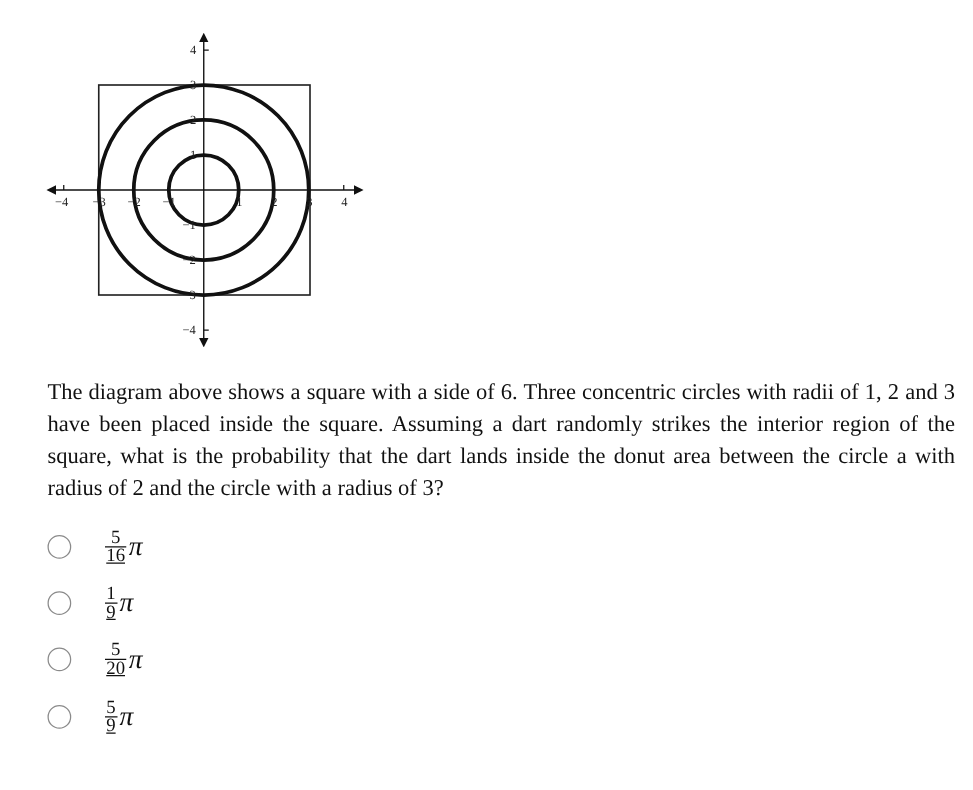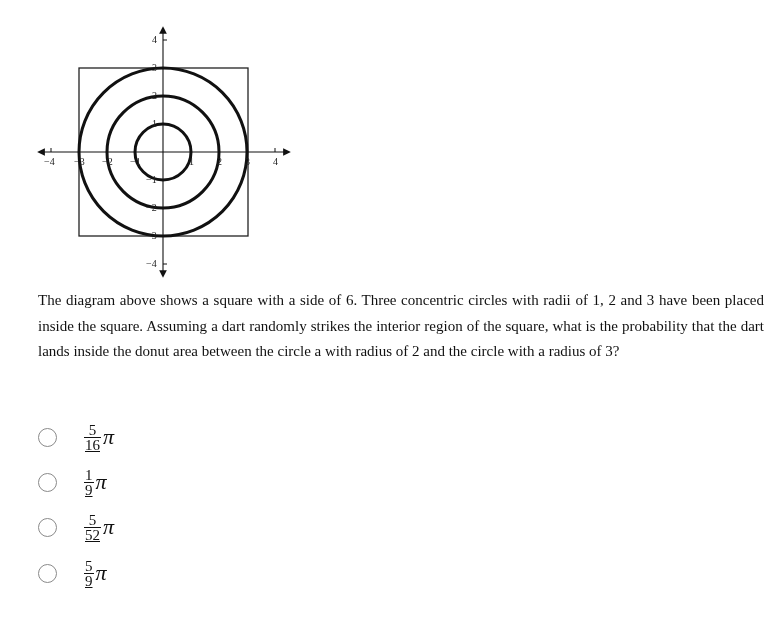--- a/index.html
+++ b/index.html
@@ -1,21 +1,21 @@
 <!DOCTYPE html>
 <html><head>
   <meta charset="utf-8">
   <style>
     html, body { margin: 0; padding: 0; background: #ffffff; }
     body { width: 778px; height: 632px; position: relative; overflow: hidden;
            font-family: "Liberation Serif", "DejaVu Serif", serif; color: #111; }
     #diagram { position: absolute; left: 30px; top: 20px; }
     #diagram text { font-family: "Liberation Serif", "DejaVu Serif", serif; font-size: 10px; fill: #222; }
-    .question { position: absolute; left: 38px; top: 288px; width: 726px;
-                font-size: 15px; line-height: 25.5px; text-align: justify; }
+    .question { position: absolute; left: 38px; top: 301px; width: 726px;
+                font-size: 18px; line-height: 25.5px; text-align: justify; }
     .options { position: absolute; left: 38px; top: 423px; }
     .option { position: absolute; left: 0; display: flex; align-items: center; cursor: pointer; }
     .radio { width: 19px; height: 19px; border-radius: 50%; border: 1.2px solid #8a8a8a;
              box-sizing: border-box; background: #fff; margin-right: 27px; }
     .frac { display: inline-flex; flex-direction: column; align-items: center;
             font-size: 15px; line-height: 14px; }
     .frac .num { padding: 0 1px; }
     .frac .den { border-top: 1.2px solid #111; padding: 0 1px; text-decoration: underline; }
     .pi { font-size: 22px; font-style: italic; margin-left: 2px; margin-top: -2px; }
   </style>
@@ -82,21 +82,21 @@
     <span class="frac">
       <span class="num">1</span>
       <span class="den">9</span>
     </span>
     <span class="pi">π</span>
   </label>
   <label class="option" style="top:90px;">
     <span class="radio"></span>
     <span class="frac">
       <span class="num">5</span>
-      <span class="den">52</span>
+      <span class="den">20</span>
     </span>
     <span class="pi">π</span>
   </label>
   <label class="option" style="top:136px;">
     <span class="radio"></span>
     <span class="frac">
       <span class="num">5</span>
       <span class="den">9</span>
     </span>
     <span class="pi">π</span>

